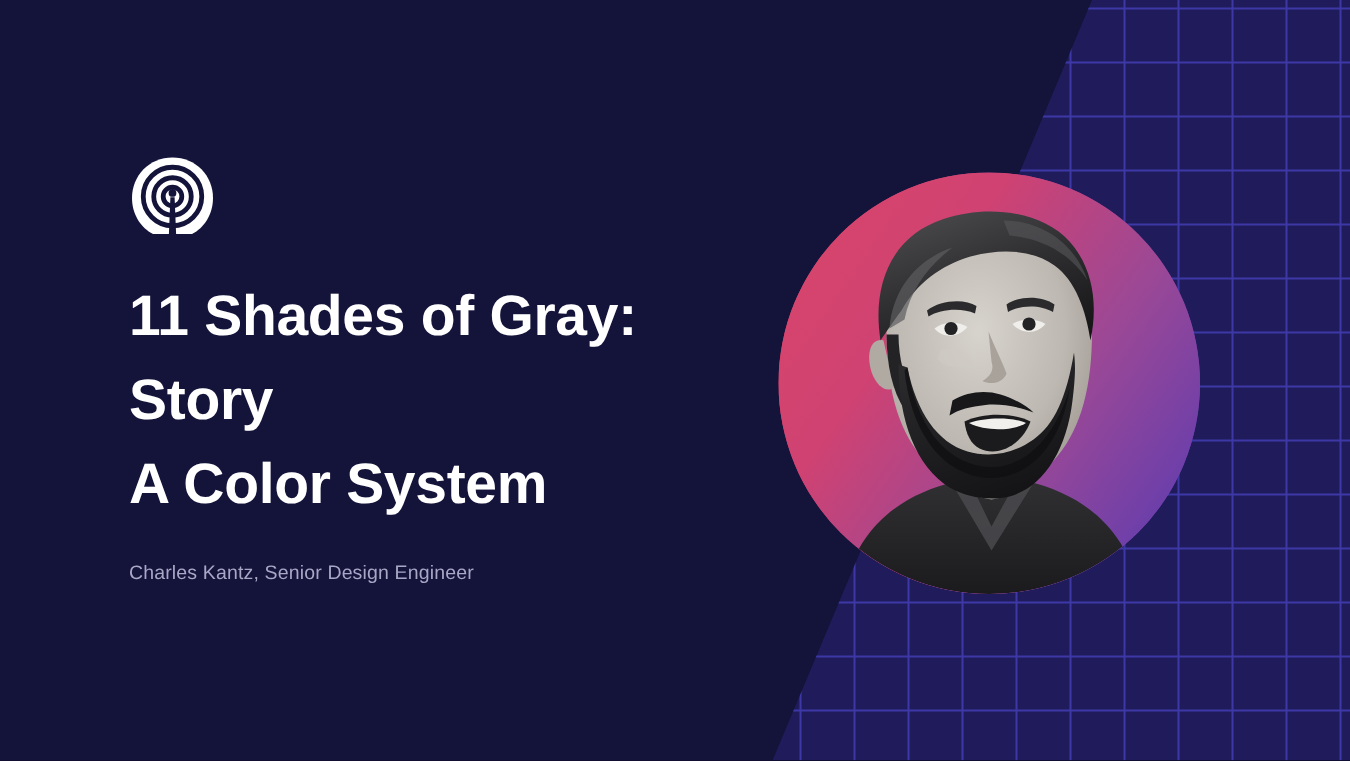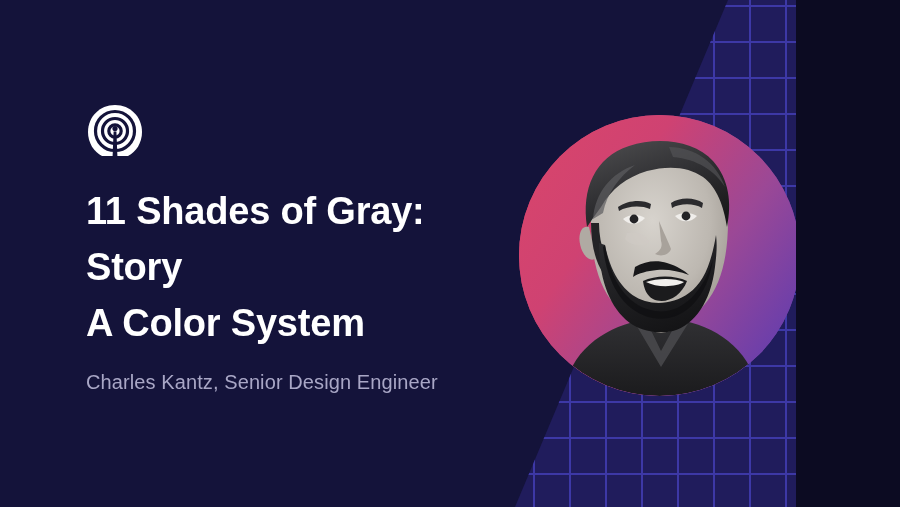--- a/index.html
+++ b/index.html
@@ -3,21 +3,21 @@
 <meta charset="utf-8">
 <title>Talk Title Card</title>
 <style>
   html, body {
     margin: 0;
     padding: 0;
     background: #0c0b22;
   }
   #slide {
     position: relative;
-    width: 796px;
+    width: 900px;
     height: 507px;
     overflow: hidden;
     background: #14133a;
     font-family: "Liberation Sans", sans-serif;
     -webkit-font-smoothing: antialiased;
   }
 
   
   .grid-panel {
     position: absolute;
@@ -67,21 +67,21 @@
     letter-spacing: -0.2px;
   }
   .title .tline { display: block; }
 
   .subtitle {
     position: absolute;
     left: 86px;
     top: 369px;
     margin: 0;
     color: #a9a7c6;
-    font-size: 20px;
+    font-size: 13px;
     font-weight: 400;
     line-height: 26px;
     letter-spacing: 0.1px;
   }
 
   
   .portrait {
     position: absolute;
     left: 519px;
     top: 115px;

